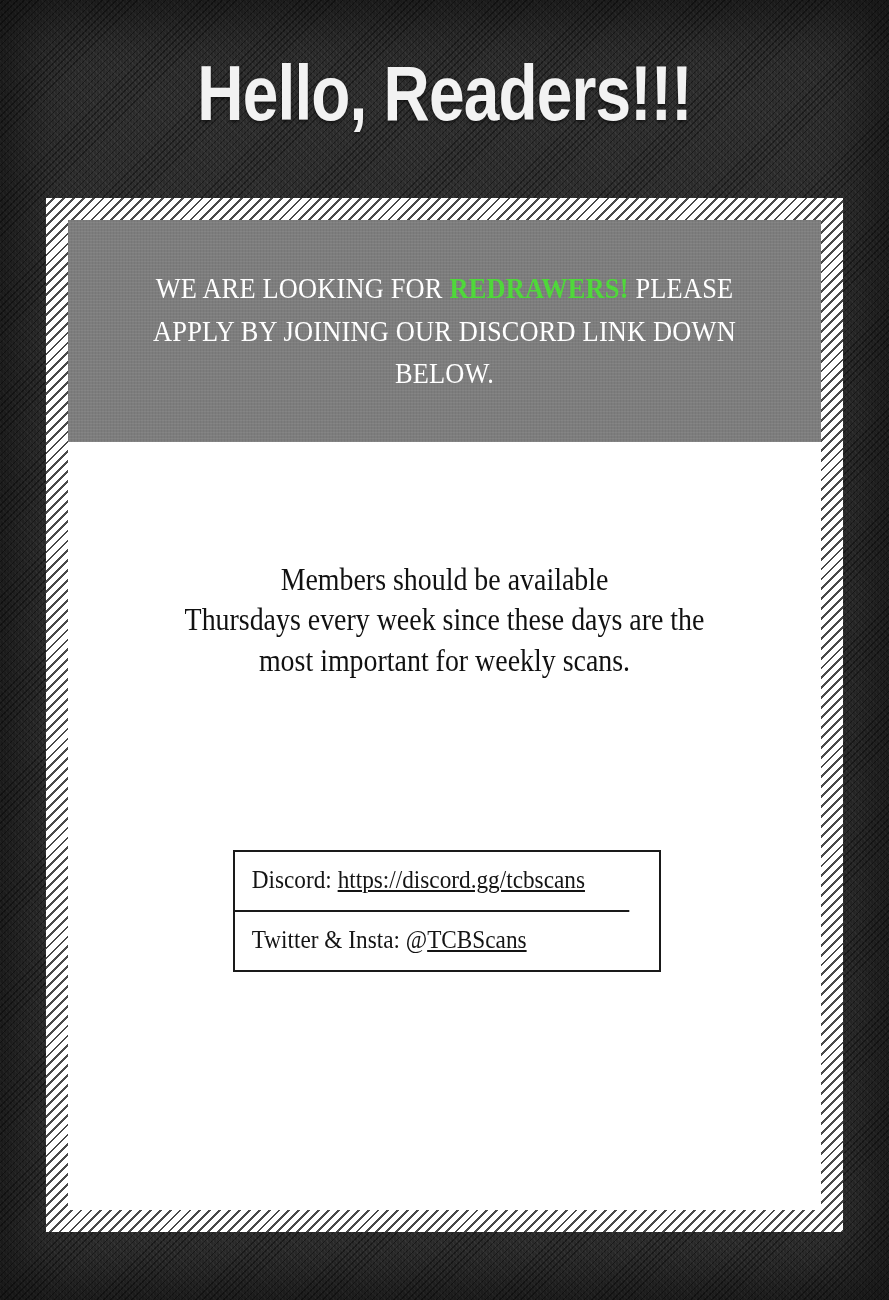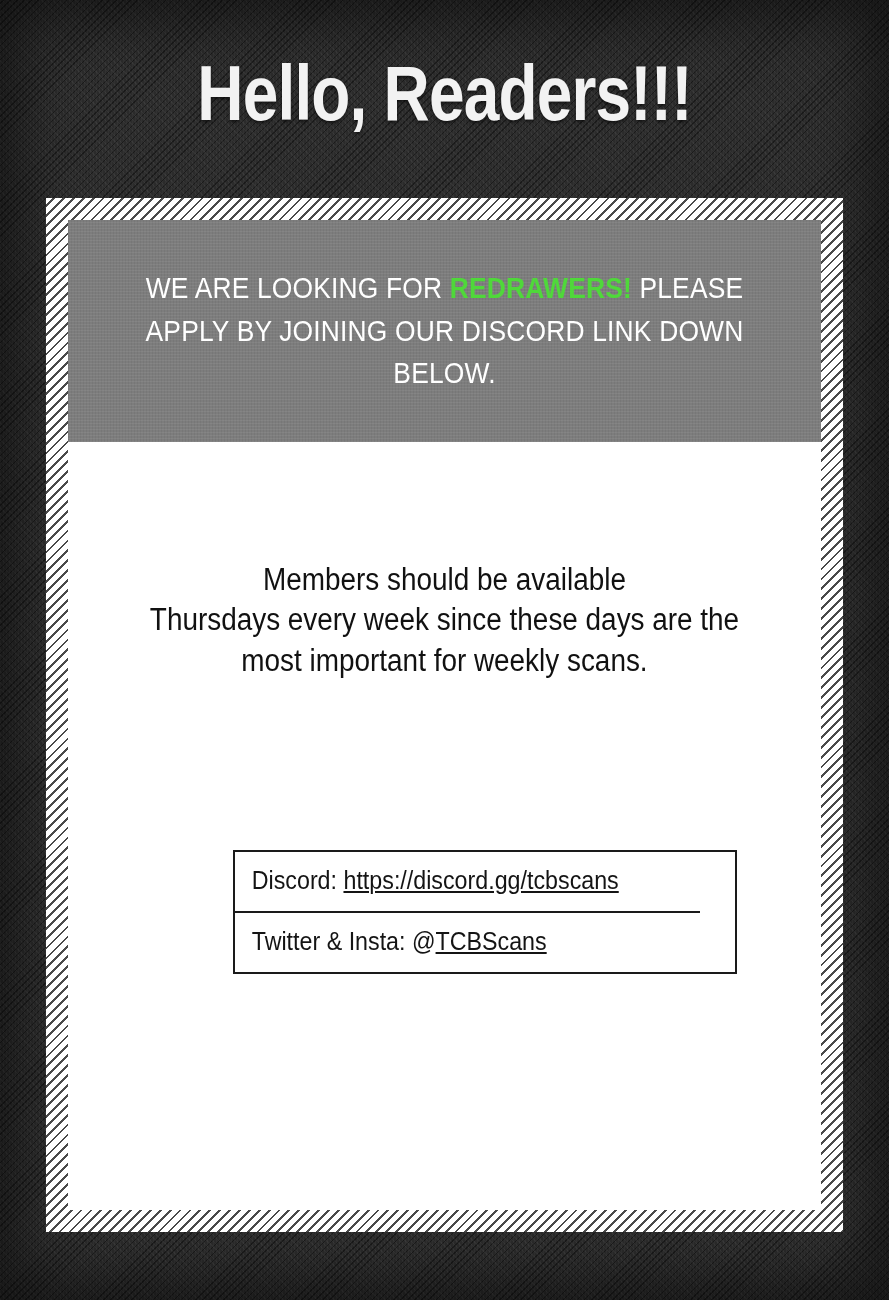--- a/index.html
+++ b/index.html
@@ -67,20 +67,21 @@
         #ffffff 2px, #ffffff 7px);
     padding: 22px;
     z-index: 4;
   }
 
   .panel-inner {
     position: relative;
     width: 100%;
     height: 100%;
     background: #ffffff;
+    font-family: Liberation Serif, serif;
   }
 
   
   .announce {
     position: absolute;
     left: 0;
     top: 0;
     width: 100%;
     height: 222px;
     background-color: #7d7d7d;
@@ -120,21 +121,21 @@
     line-height: 1.30;
     transform: scaleX(0.90);
     padding: 0 26px;
   }
 
   
   .contact-box {
     position: absolute;
     left: 165px;
     top: 630px;
-    width: 504px;
+    width: 428px;
     border: 2px solid #1a1a1a;
     background: #ffffff;
   }
 
   .contact-row {
     padding: 14px 18px 16px 18px;
     font-size: 25px;
     color: #141414;
     white-space: nowrap;
     transform-origin: left center;

